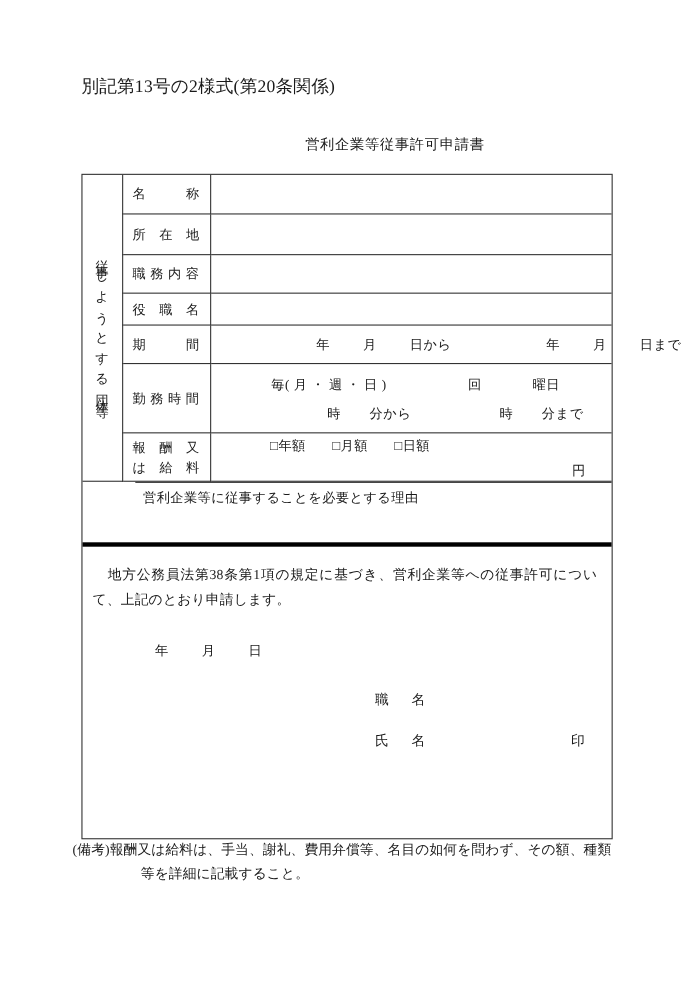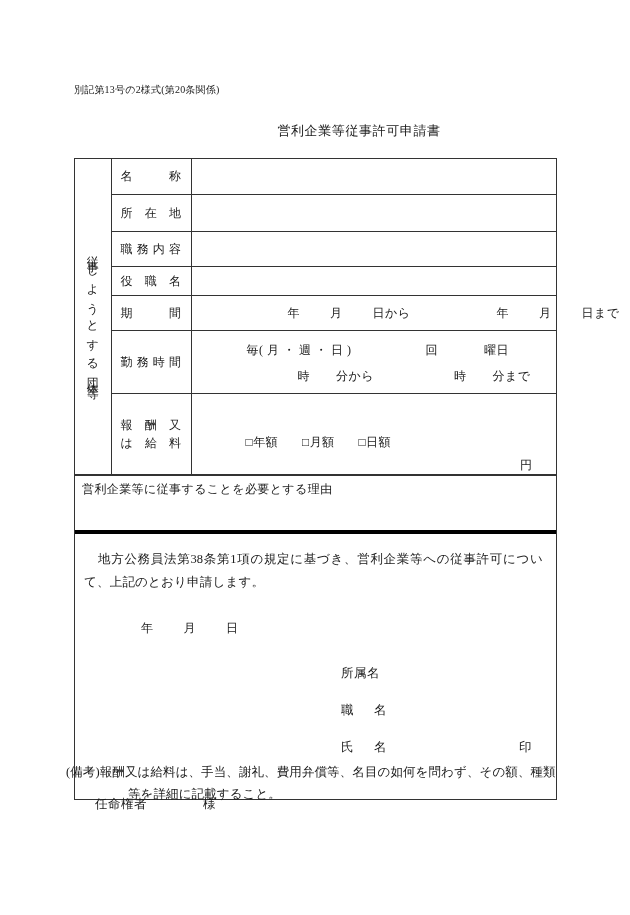--- a/index.html
+++ b/index.html
@@ -17,22 +17,22 @@
   }
   .page {
     position: absolute;
     inset: 0;
   }
 
   
   .form-no {
     position: absolute;
     left: 74px;
-    top: 83px;
-    font-size: 10px;
+    top: 69px;
+    font-size: 16px;
     letter-spacing: 0.2px;
     white-space: nowrap;
   }
   .doc-title {
     position: absolute;
     left: 16px;
     right: 0;
     top: 122px;
     text-align: center;
     font-size: 13px;
@@ -141,31 +141,30 @@
   .hours-2 .g1 { display: inline-block; width: 26px; }
   .hours-2 .g2 { display: inline-block; width: 80px; }
   .hours-2 .g3 { display: inline-block; width: 26px; }
 
   
   .pay-top {
     font-size: 12px;
     padding: 3px 0 0 6px;
     letter-spacing: 0.4px;
     white-space: nowrap;
-    margin-top: 37px;
   }
   .pay-top .opt { display: inline-block; margin-right: 24px; }
   .pay-bottom {
     font-size: 12px;
     text-align: right;
     padding: 6px 24px 0 0;
   }
 
   
-  .full-row { border-top: 1px solid #333; }
+  .full-row { border-top: 1px solid #333; margin-left: 48px; }
   .reason {
     height: 54px;
     padding: 5px 0 0 7px;
     font-size: 12px;
     letter-spacing: 0.4px;
     box-sizing: border-box;
   }
   .statement-block {
     border-top: 4px solid #000000;
     height: 269px;
@@ -365,41 +364,35 @@
     </div>
 
     <div class="statement-block">
       <div class="statement">地方公務員法第38条第1項の規定に基づき、営利企業等への従事許可について、上記のとおり申請します。</div>
 
       <div class="date-line">
         <span>年</span><span class="g"></span><span>月</span><span class="g"></span><span>日</span>
       </div>
 
       <div class="sign-block">
-        <div class="sign-row">
-          <span class="lbl">所属名</span>
-        </div>
         <div class="sign-row">
           <span class="lbl sp">
               <span>職</span>
               <span>名</span>
             </span>
         </div>
         <div class="sign-row">
           <span class="lbl sp">
               <span>氏</span>
               <span>名</span>
             </span>
           <span class="seal">印</span>
         </div>
       </div>
 
-      <div class="addressee">
-        <span>任命権者</span><span class="g"></span><span>様</span>
-      </div>
     </div>
 
   </div>
 
   <div class="note">
     <div class="note-l1"><span class="note-tag">(備考)</span><span>報酬又は給料は、手当、謝礼、費用弁償等、名目の如何を問わず、その額、種類</span></div>
     <div class="note-l2">等を詳細に記載すること。</div>
   </div>
 
 </div>

